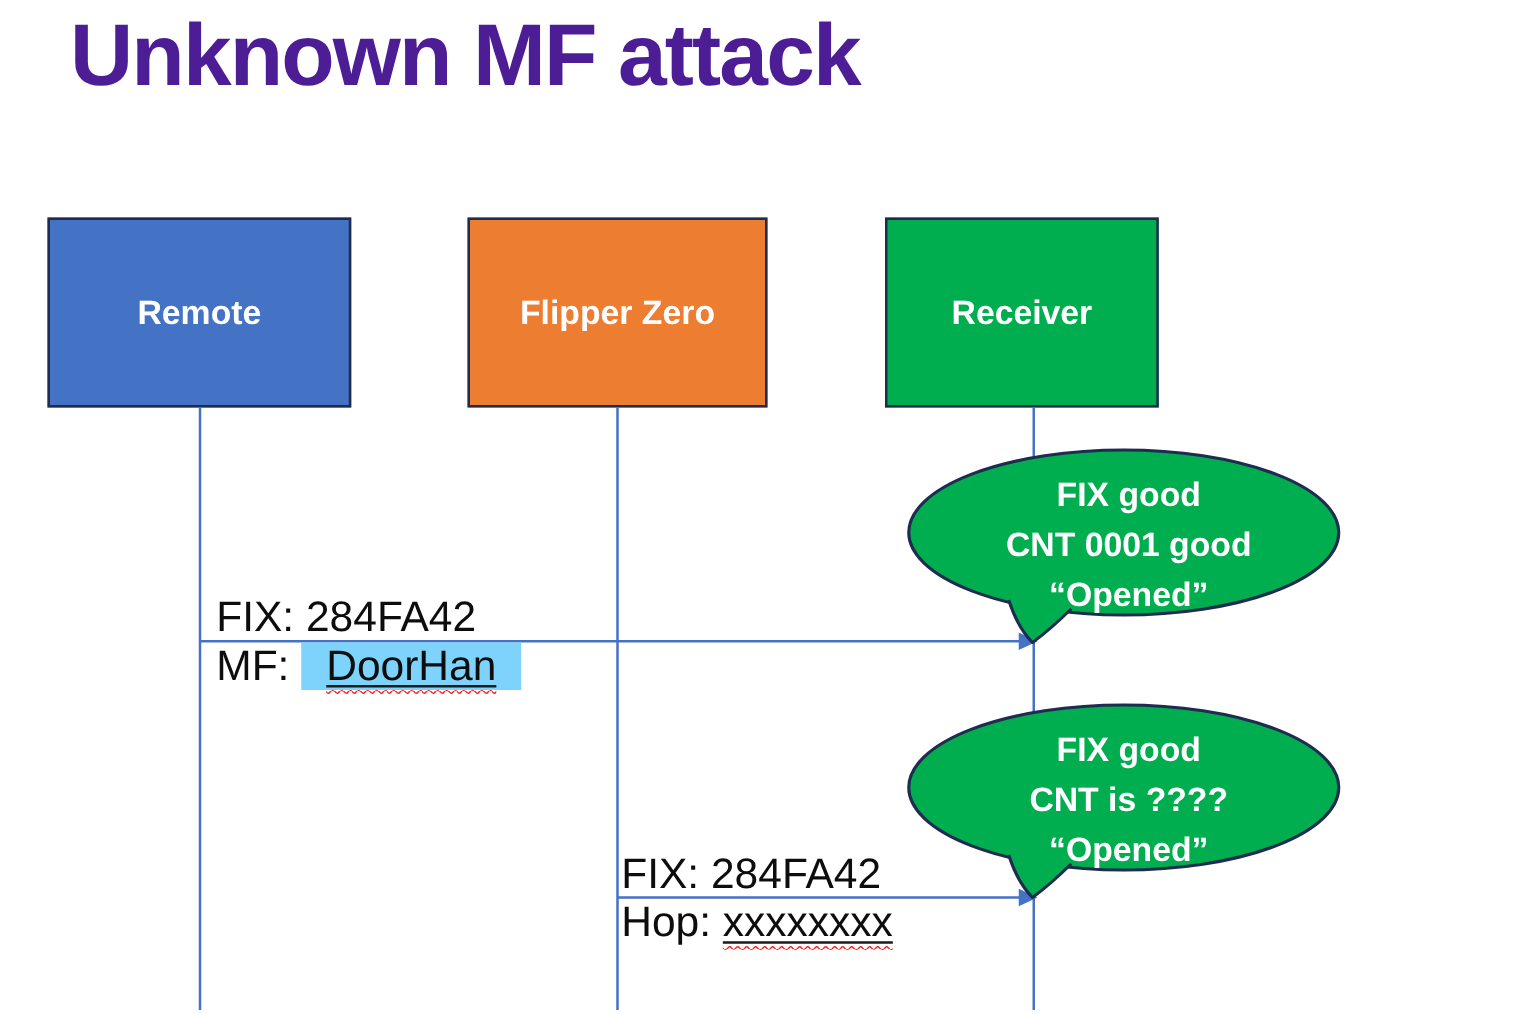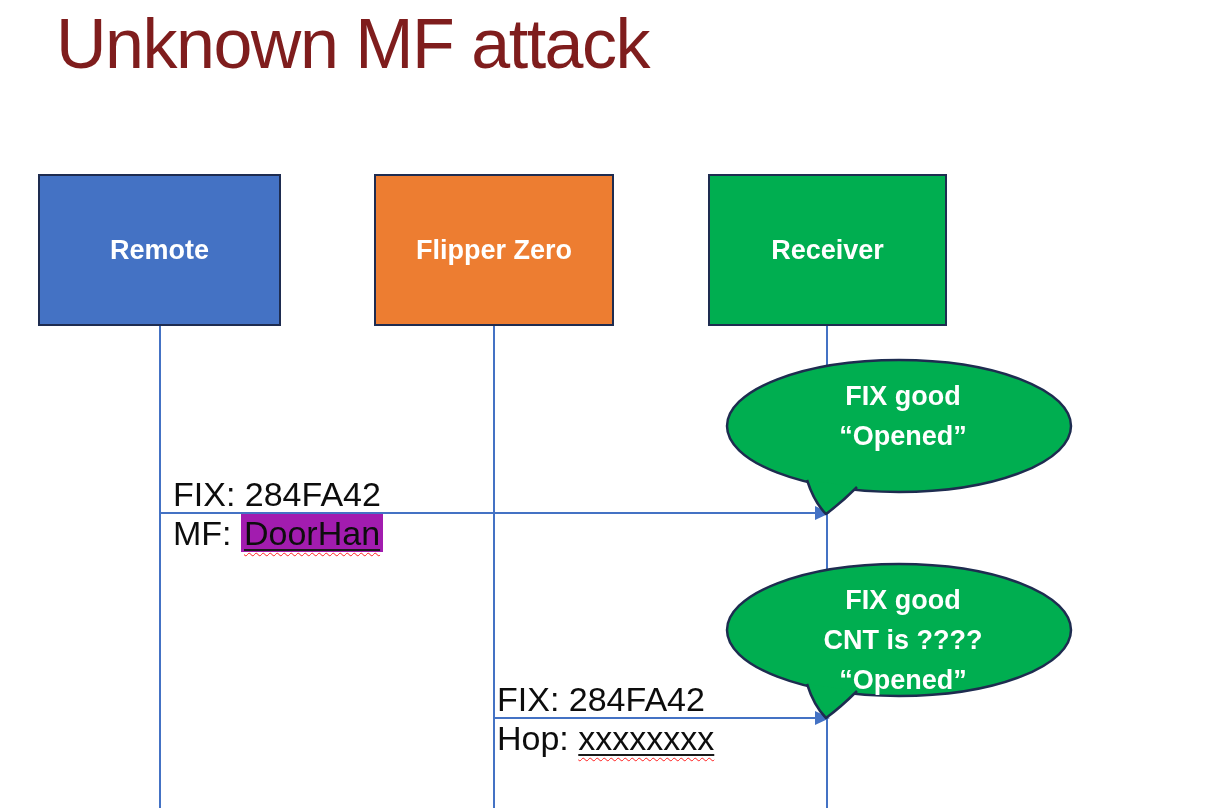--- a/index.html
+++ b/index.html
@@ -4,33 +4,33 @@
 <style>
   html,body{margin:0;padding:0;}
   body{
     width:1216px;height:811px;position:relative;overflow:hidden;
     background:#ffffff;font-family:"Liberation Sans",sans-serif;
   }
   .canvas{position:absolute;inset:0;}
 
   .slide-title{
     position:absolute;left:56px;top:4px;
-    font-size:70px;font-weight:400;letter-spacing:-1.5px;color:#7f1d1d;
+    font-size:70px;font-weight:700;letter-spacing:-1.5px;color:#4c1d95;
     white-space:nowrap;
   }
 
   .actor-box{
     position:absolute;top:174px;height:152px;
     border:2.5px solid #1e2c50;box-sizing:border-box;
     display:flex;align-items:center;justify-content:center;
   }
   .actor-box .lbl{color:#ffffff;font-size:27px;font-weight:600;}
   .box-remote{left:38px;width:243px;background:#4472C4;}
   .box-flipper{left:374px;width:240px;background:#ED7D31;}
-  .box-receiver{left:708px;width:239px;background:#00AE50;justify-content:center;}
+  .box-receiver{left:708px;width:219px;background:#00AE50;justify-content:center;}
 
   .lifeline{
     position:absolute;top:326px;height:482px;width:1.5px;background:#4472C4;
   }
   .ll-remote{left:159px;}
   .ll-flipper{left:493px;}
   .ll-receiver{left:826px;}
 
   .msg-line{position:absolute;height:1.8px;background:#4472C4;}
   .msg-line-1{left:160px;top:512px;width:658px;}
@@ -41,21 +41,21 @@
     border-left:15px solid #4472C4;
   }
   .ah-1{left:815px;top:506px;}
   .ah-2{left:815px;top:711px;}
 
   .msg-text{position:absolute;font-size:34px;color:#0d0d0d;}
   .msg-text .row{line-height:39px;height:39px;white-space:nowrap;}
   .msg1{left:173px;top:475px;}
   .msg2{left:497px;top:680px;}
   .pre{white-space:pre;text-align:center;}
-  .hl{background:#a21caf;padding:0 3px;}
+  .hl{background:#7dd3fc;padding:0 20px;}
   .sq{text-decoration:underline wavy #ff1f1f;text-decoration-thickness:1px;text-underline-offset:7px;}
   .ul{text-decoration:underline solid #1a1a1a;text-decoration-thickness:1.5px;text-underline-offset:4px;}
 
   .callout{position:absolute;left:723px;width:352px;height:168px;}
   .co-1{top:356px;}
   .co-2{top:560px;}
   .callout svg{position:absolute;left:0;top:0;}
   .callout .txt{
     position:absolute;left:4px;top:20px;width:352px;text-align:center;
     color:#ffffff;font-size:27px;font-weight:650;
@@ -97,20 +97,21 @@
     <div class="row"><span class="pre">Hop: </span><span class="sq"><span class="ul">xxxxxxxx</span></span></div>
   </div>
 
   <div class="callout co-1">
     <svg width="352" height="168" viewBox="0 0 352 168">
       <ellipse cx="176" cy="70" rx="172" ry="66" fill="#00AE50" stroke="#1e2c50" stroke-width="2.5"></ellipse>
       <path d="M 84 124 Q 91 146 103 158 Q 118 147 134 131" fill="#00AE50" stroke="#1e2c50" stroke-width="2.5" stroke-linejoin="round"></path>
     </svg>
     <div class="txt">
       <div class="row">FIX good</div>
+      <div class="row">CNT 0001 good</div>
       <div class="row">“Opened”</div>
     </div>
   </div>
 
   <div class="callout co-2">
     <svg width="352" height="168" viewBox="0 0 352 168">
       <ellipse cx="176" cy="70" rx="172" ry="66" fill="#00AE50" stroke="#1e2c50" stroke-width="2.5"></ellipse>
       <path d="M 84 124 Q 91 146 103 158 Q 118 147 134 131" fill="#00AE50" stroke="#1e2c50" stroke-width="2.5" stroke-linejoin="round"></path>
     </svg>
     <div class="txt">

